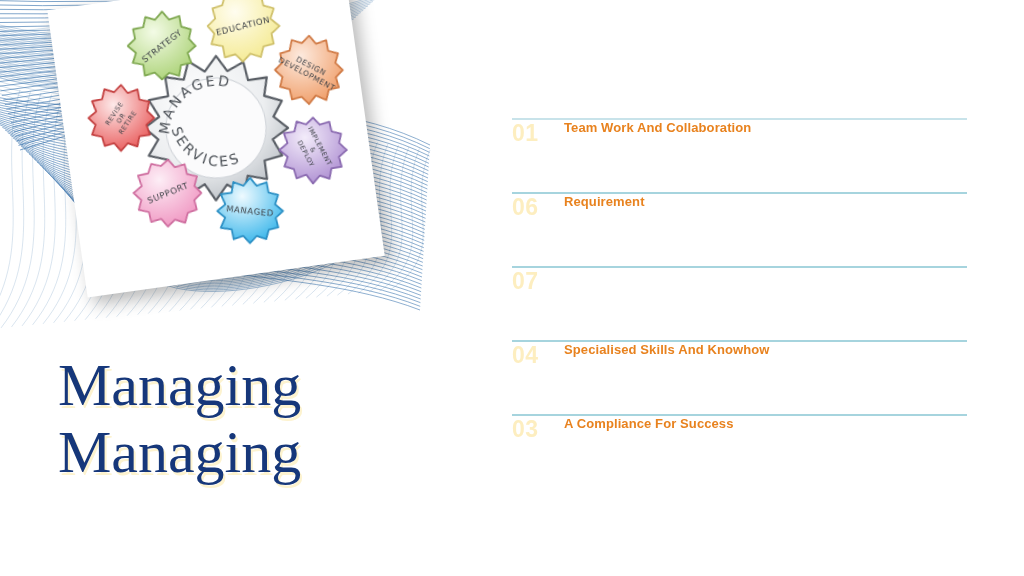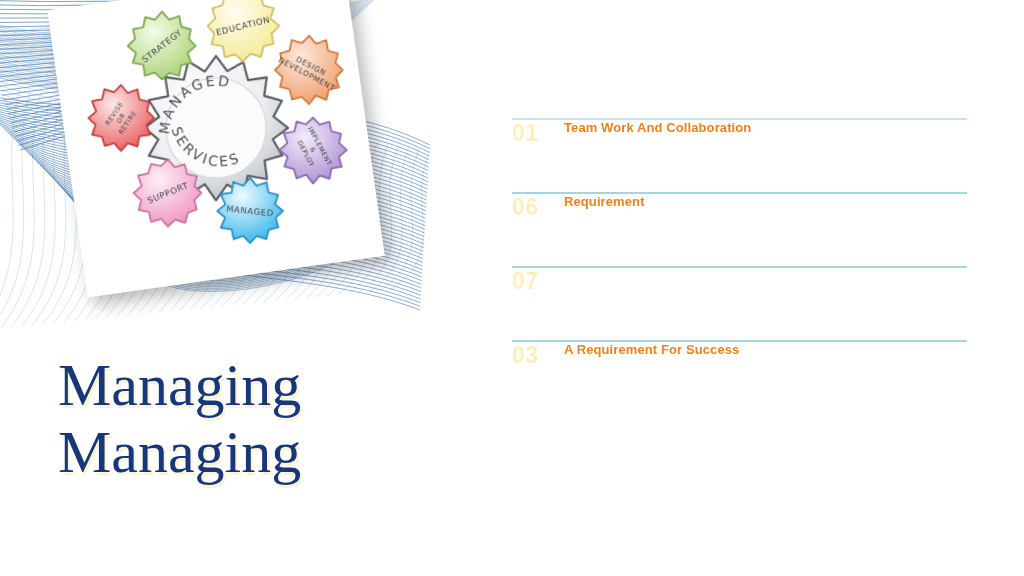--- a/index.html
+++ b/index.html
@@ -403,21 +403,25 @@
 
     <div class="agenda-row">
       <span class="row-num">06</span>
       <span class="row-label">Requirement</span>
     </div>
 
     <div class="agenda-row">
       <span class="row-num">07</span>
     </div>
 
+    <div class="agenda-row">
+      <span class="row-num">04</span>
+      <span class="row-label">Specialised Skills And Knowhow</span>
+    </div>
 
     <div class="agenda-row">
       <span class="row-num">03</span>
-      <span class="row-label">A Requirement For Success</span>
+      <span class="row-label">A Compliance For Success</span>
     </div>
 
   </div>
 
 </div>
 
 </body></html>

